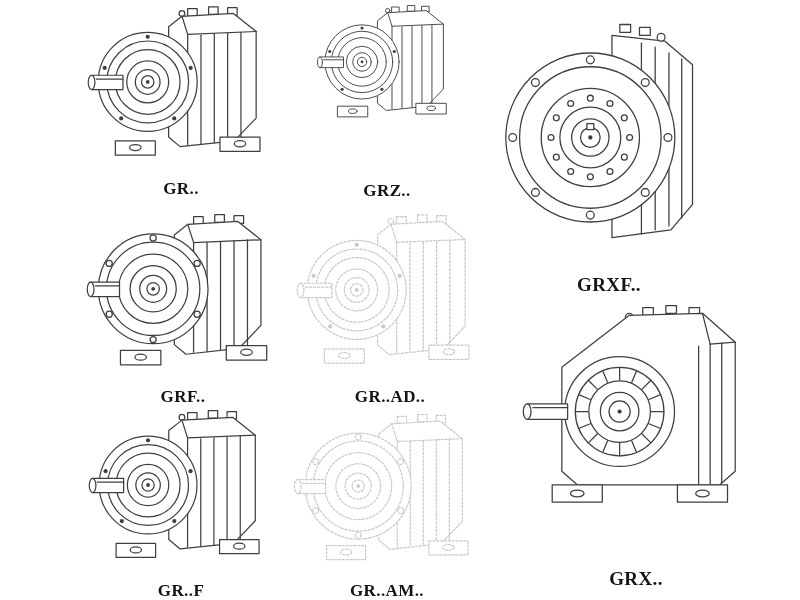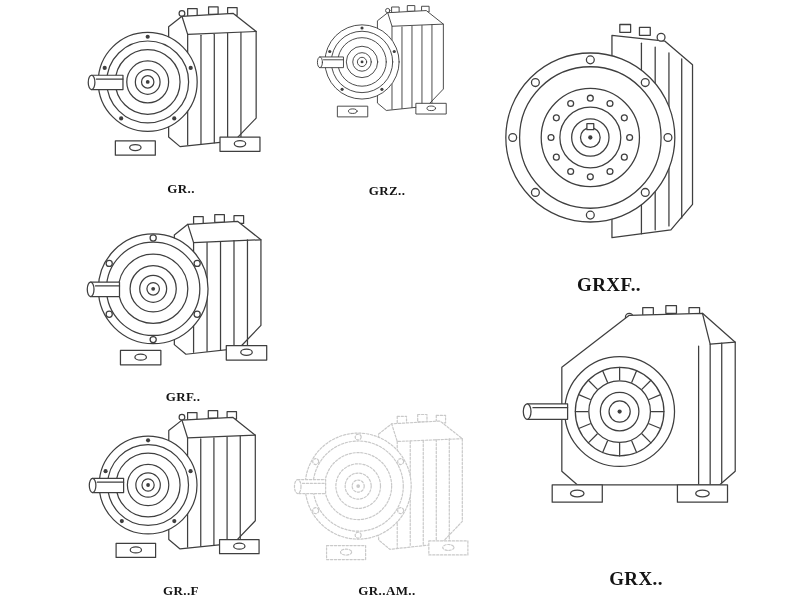--- a/index.html
+++ b/index.html
@@ -1,21 +1,21 @@
 <!DOCTYPE html>
 <html><head>
 <meta charset="utf-8">
 <style>
   html,body{margin:0;padding:0;}
   body{width:800px;height:600px;background:#ffffff;font-family:"Liberation Serif",serif;}
   #page{position:relative;width:800px;height:600px;background:#fff;overflow:hidden;}
   .cell{position:absolute;display:flex;flex-direction:column;align-items:center;}
   .cell svg.draw{width:100%;height:calc(100% - 24px);}
   .label{height:22px;line-height:22px;font-family:"Liberation Serif",serif;font-weight:700;
-         font-size:13px;letter-spacing:.4px;color:#141414;text-align:center;white-space:nowrap;}
+         font-size:17px;letter-spacing:.4px;color:#141414;text-align:center;white-space:nowrap;}
   .col3 .label{font-size:19px;}
   svg.draw{color:#3f3f3f;stroke:currentColor;fill:none;stroke-width:1.3;
            stroke-linejoin:round;stroke-linecap:round;}
   svg.draw.ghost{color:#c9c9c9;stroke-dasharray:2.4 1.8;}
   #defs-svg{position:absolute;width:0;height:0;overflow:hidden;}
 
   .cell-gr   {left:78px;  top:2px;   width:206px;height:200px;}
   .cell-grz  {left:286px; top:2px;   width:202px;height:200px;gap:46px;}
   .cell-grxf {left:496px; top:0px;   width:226px;height:298px;}
   .cell-grf  {left:78px;  top:208px; width:210px;height:202px;}
@@ -211,20 +211,26 @@
     <div class="label">GRXF..</div>
   </div>
 
   <div class="cell cell-grf">
     <svg class="draw" viewBox="0 0 210 185" preserveAspectRatio="xMidYMid meet">
         <use href="#gb-flange"></use>
       </svg>
     <div class="label">GRF..</div>
   </div>
 
+  <div class="cell cell-grad">
+    <svg class="draw ghost" viewBox="0 0 210 185" preserveAspectRatio="xMidYMid meet">
+        <use href="#gb-side"></use>
+      </svg>
+    <div class="label">GR..AD..</div>
+  </div>
 
   <div class="cell cell-grft">
     <svg class="draw" viewBox="0 0 210 185" preserveAspectRatio="xMidYMid meet">
         <use href="#gb-side"></use>
       </svg>
     <div class="label">GR..F</div>
   </div>
 
   <div class="cell cell-gram">
     <svg class="draw ghost" viewBox="0 0 210 185" preserveAspectRatio="xMidYMid meet">

